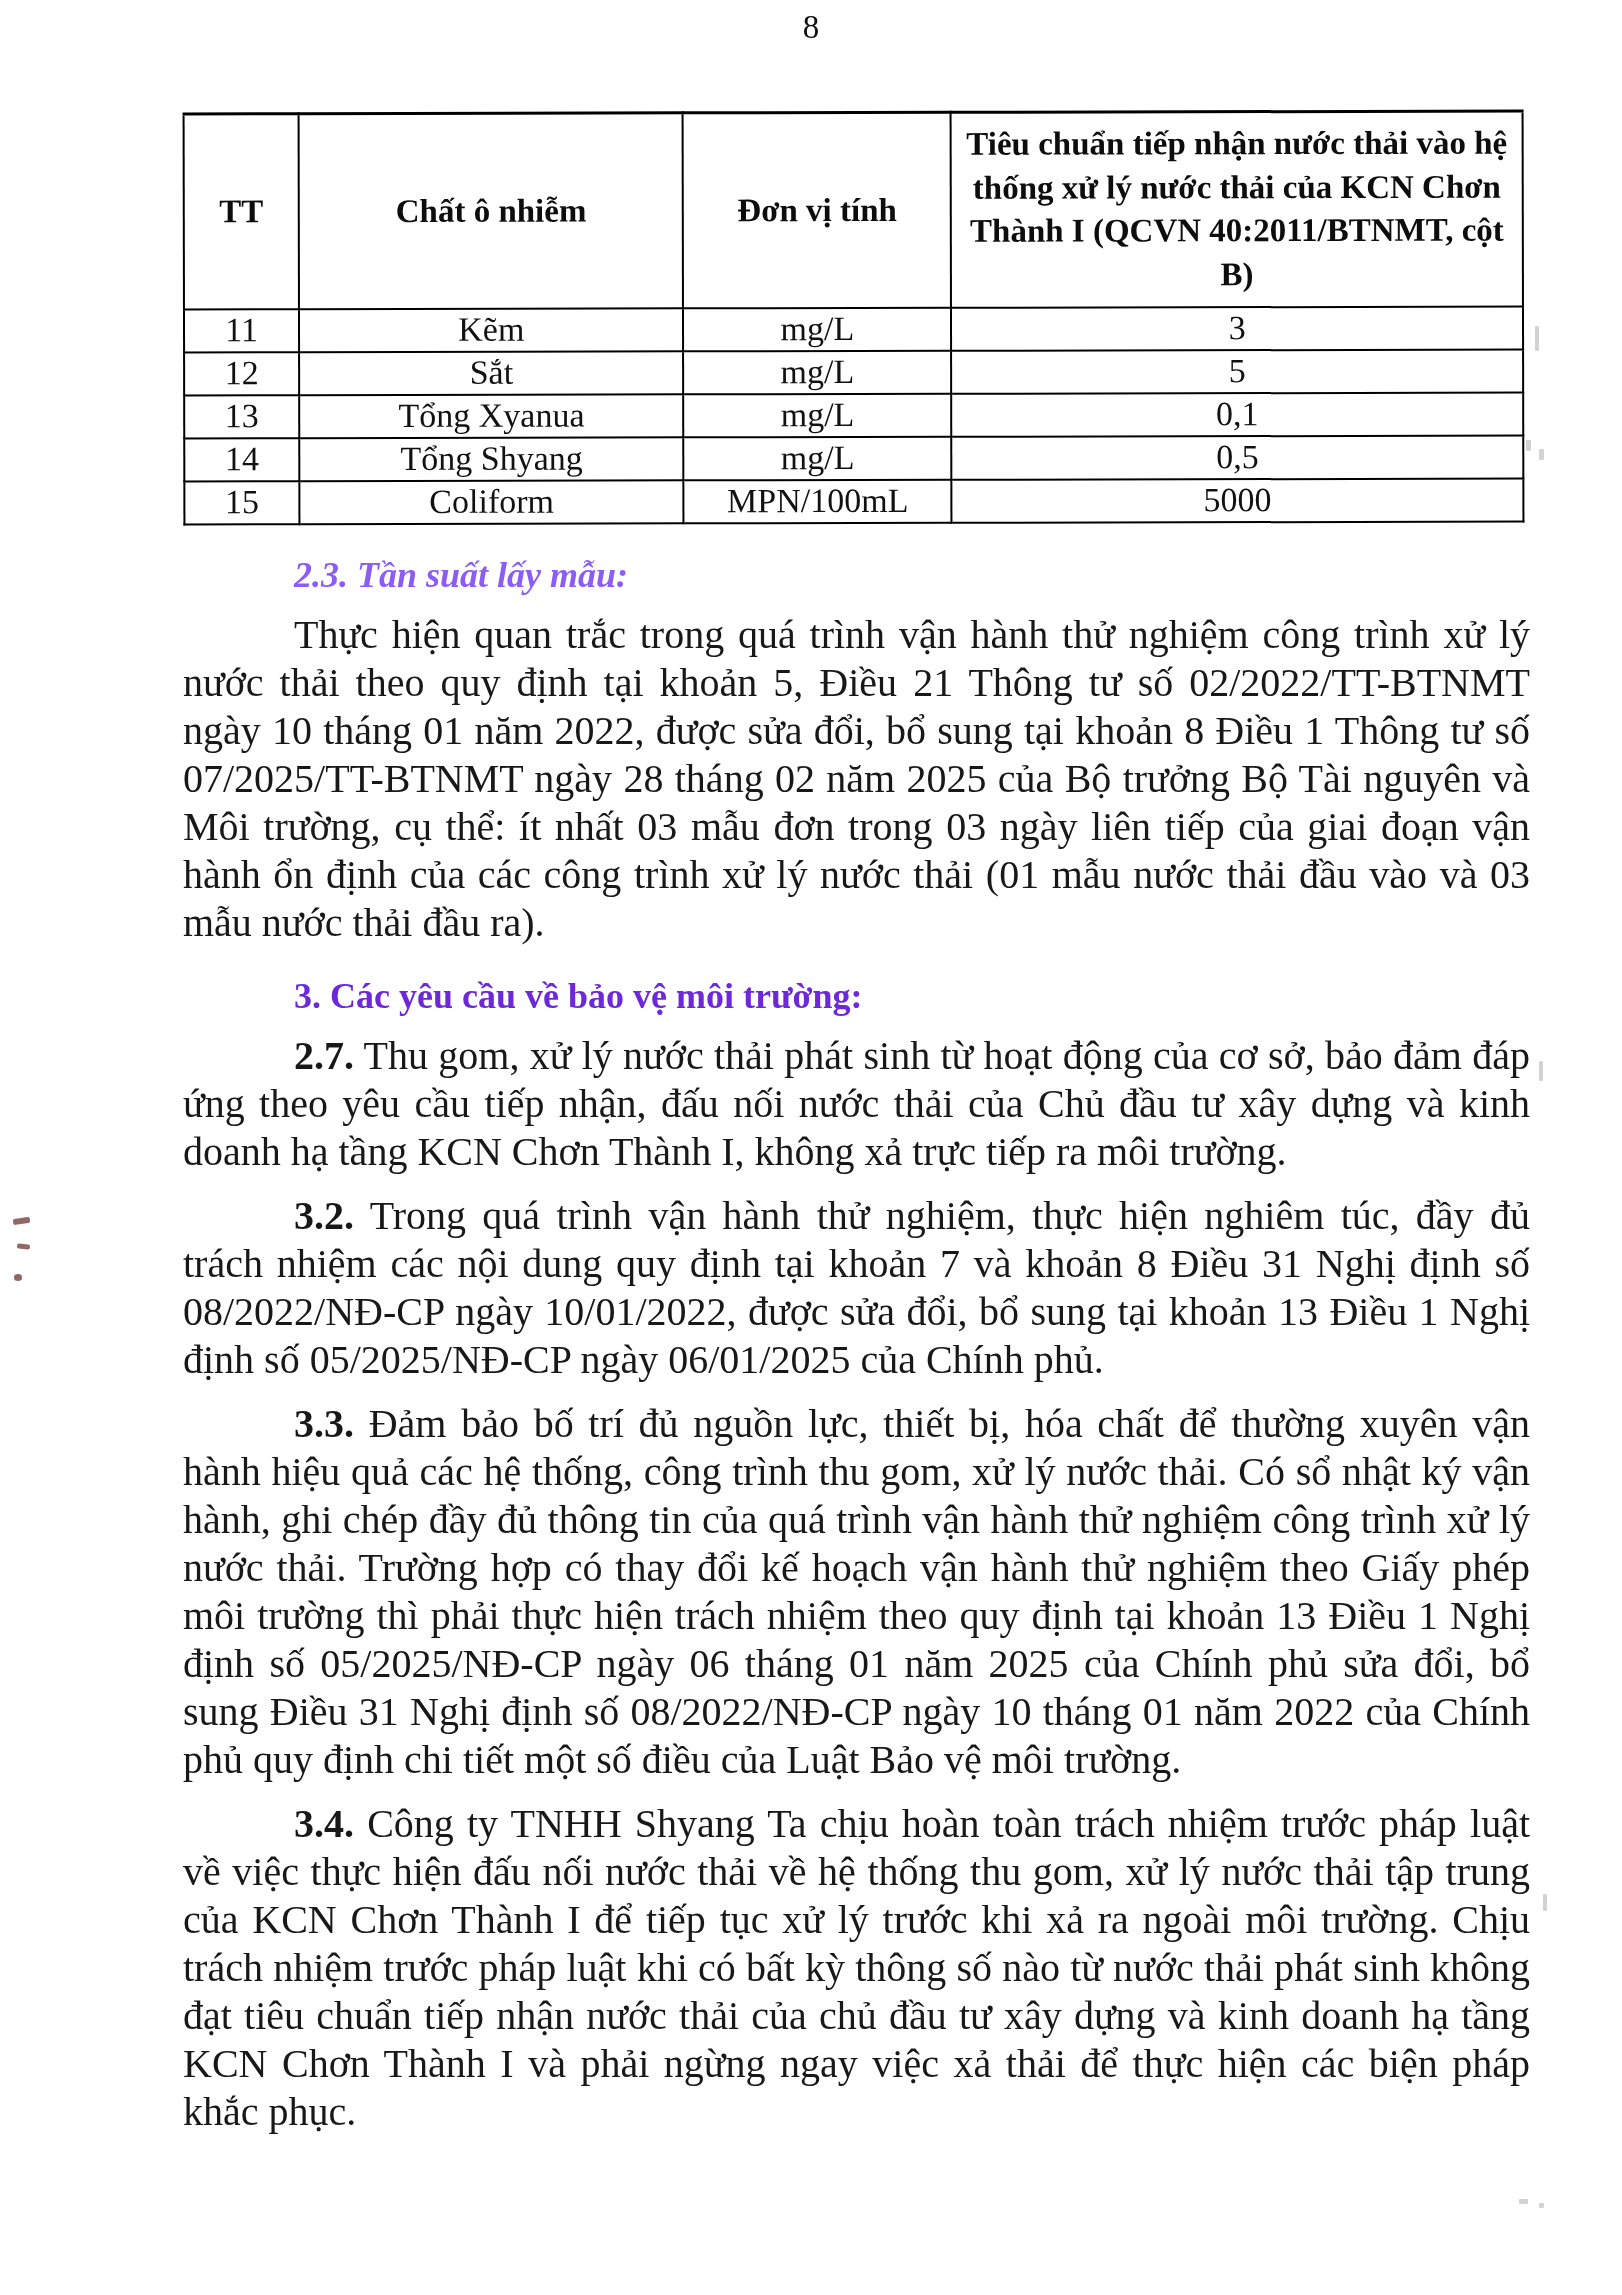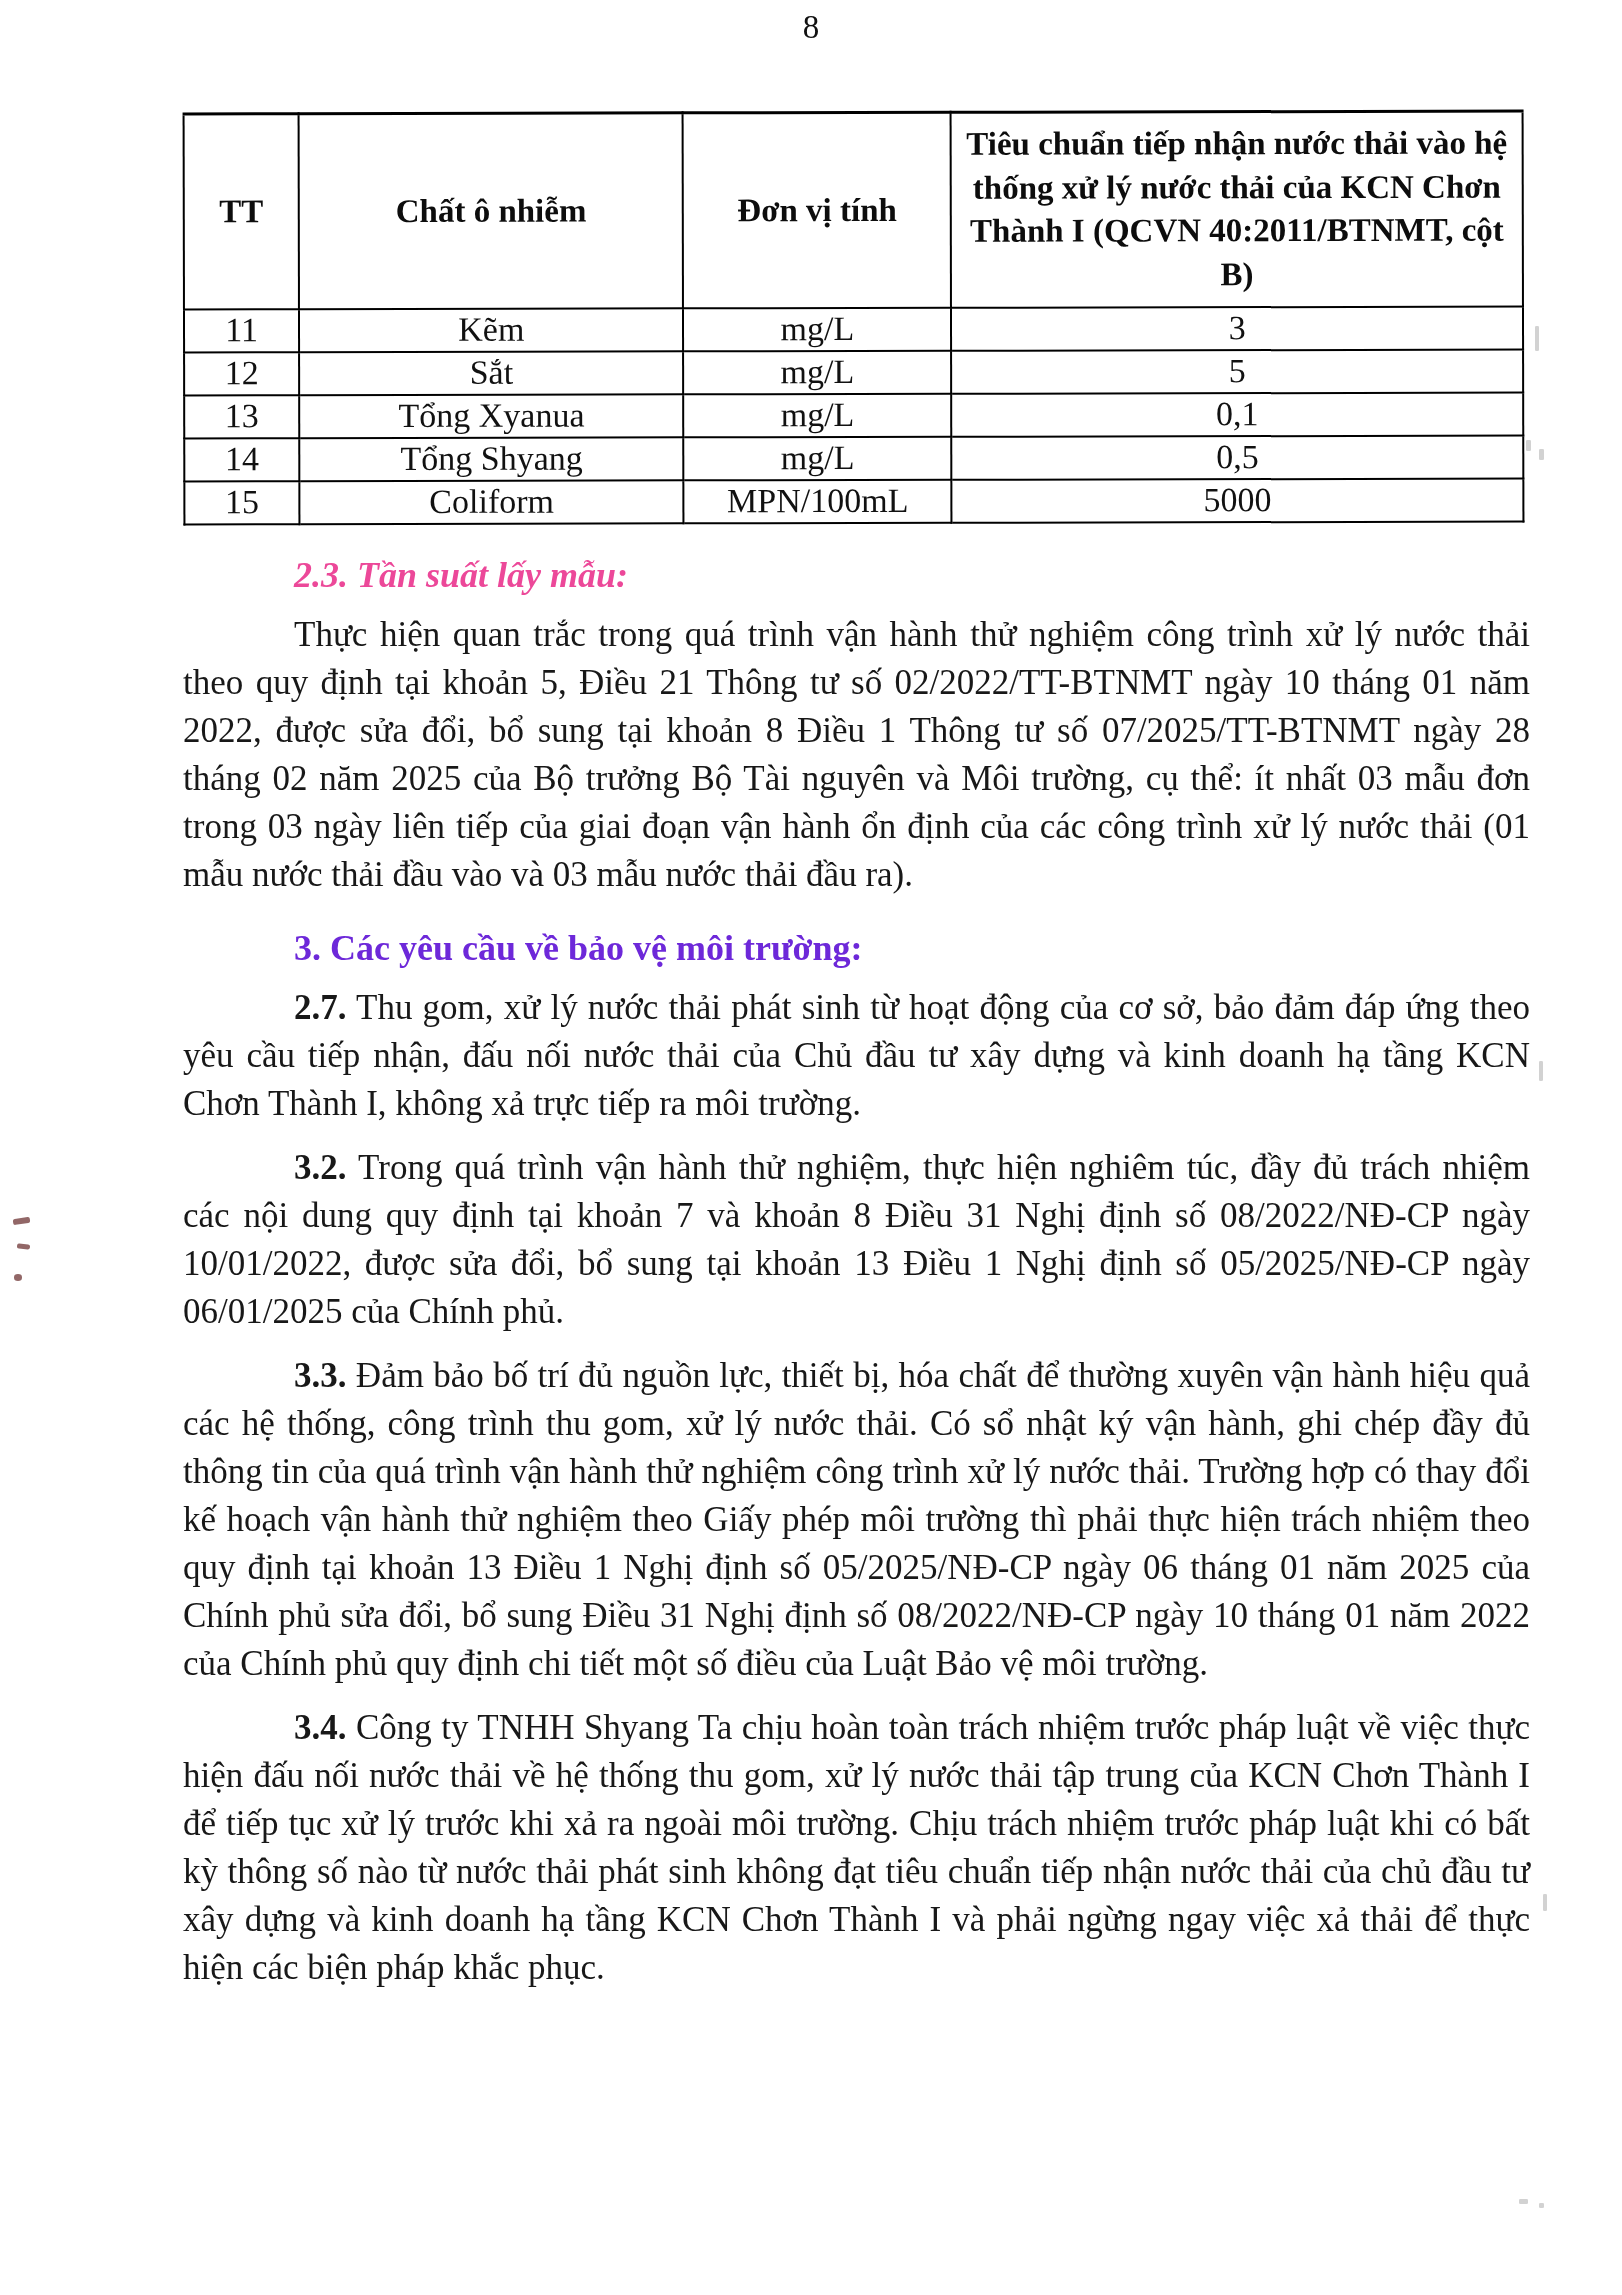--- a/index.html
+++ b/index.html
@@ -57,31 +57,31 @@
     padding: 0 5.2px;
     color: #111;
   }
   
   .heading-italic {
     font-size: 36px;
     font-weight: bold;
     font-style: italic;
     margin: 30px 0 0 0;
     text-indent: 111px;
-    color: #ec4899;
+    color: #8b5cf6;
   }
   .heading-bold {
     font-size: 36px;
     font-weight: bold;
     margin: 27.5px 0 0 0;
     text-indent: 111px;
     color: #6d28d9;
   }
   p.body-para {
-    font-size: 35px;
+    font-size: 40px;
     line-height: 48px;
     text-align: justify;
     text-indent: 111px;
     margin: 15.7px 0 0 0;
     color: #181818;
   }
   p.body-para .num { font-weight: bold; }
   
   .artifact { position: absolute; pointer-events: none; }
   .pen-mark { background: #6e3434; opacity: 0.75; border-radius: 2px; }

